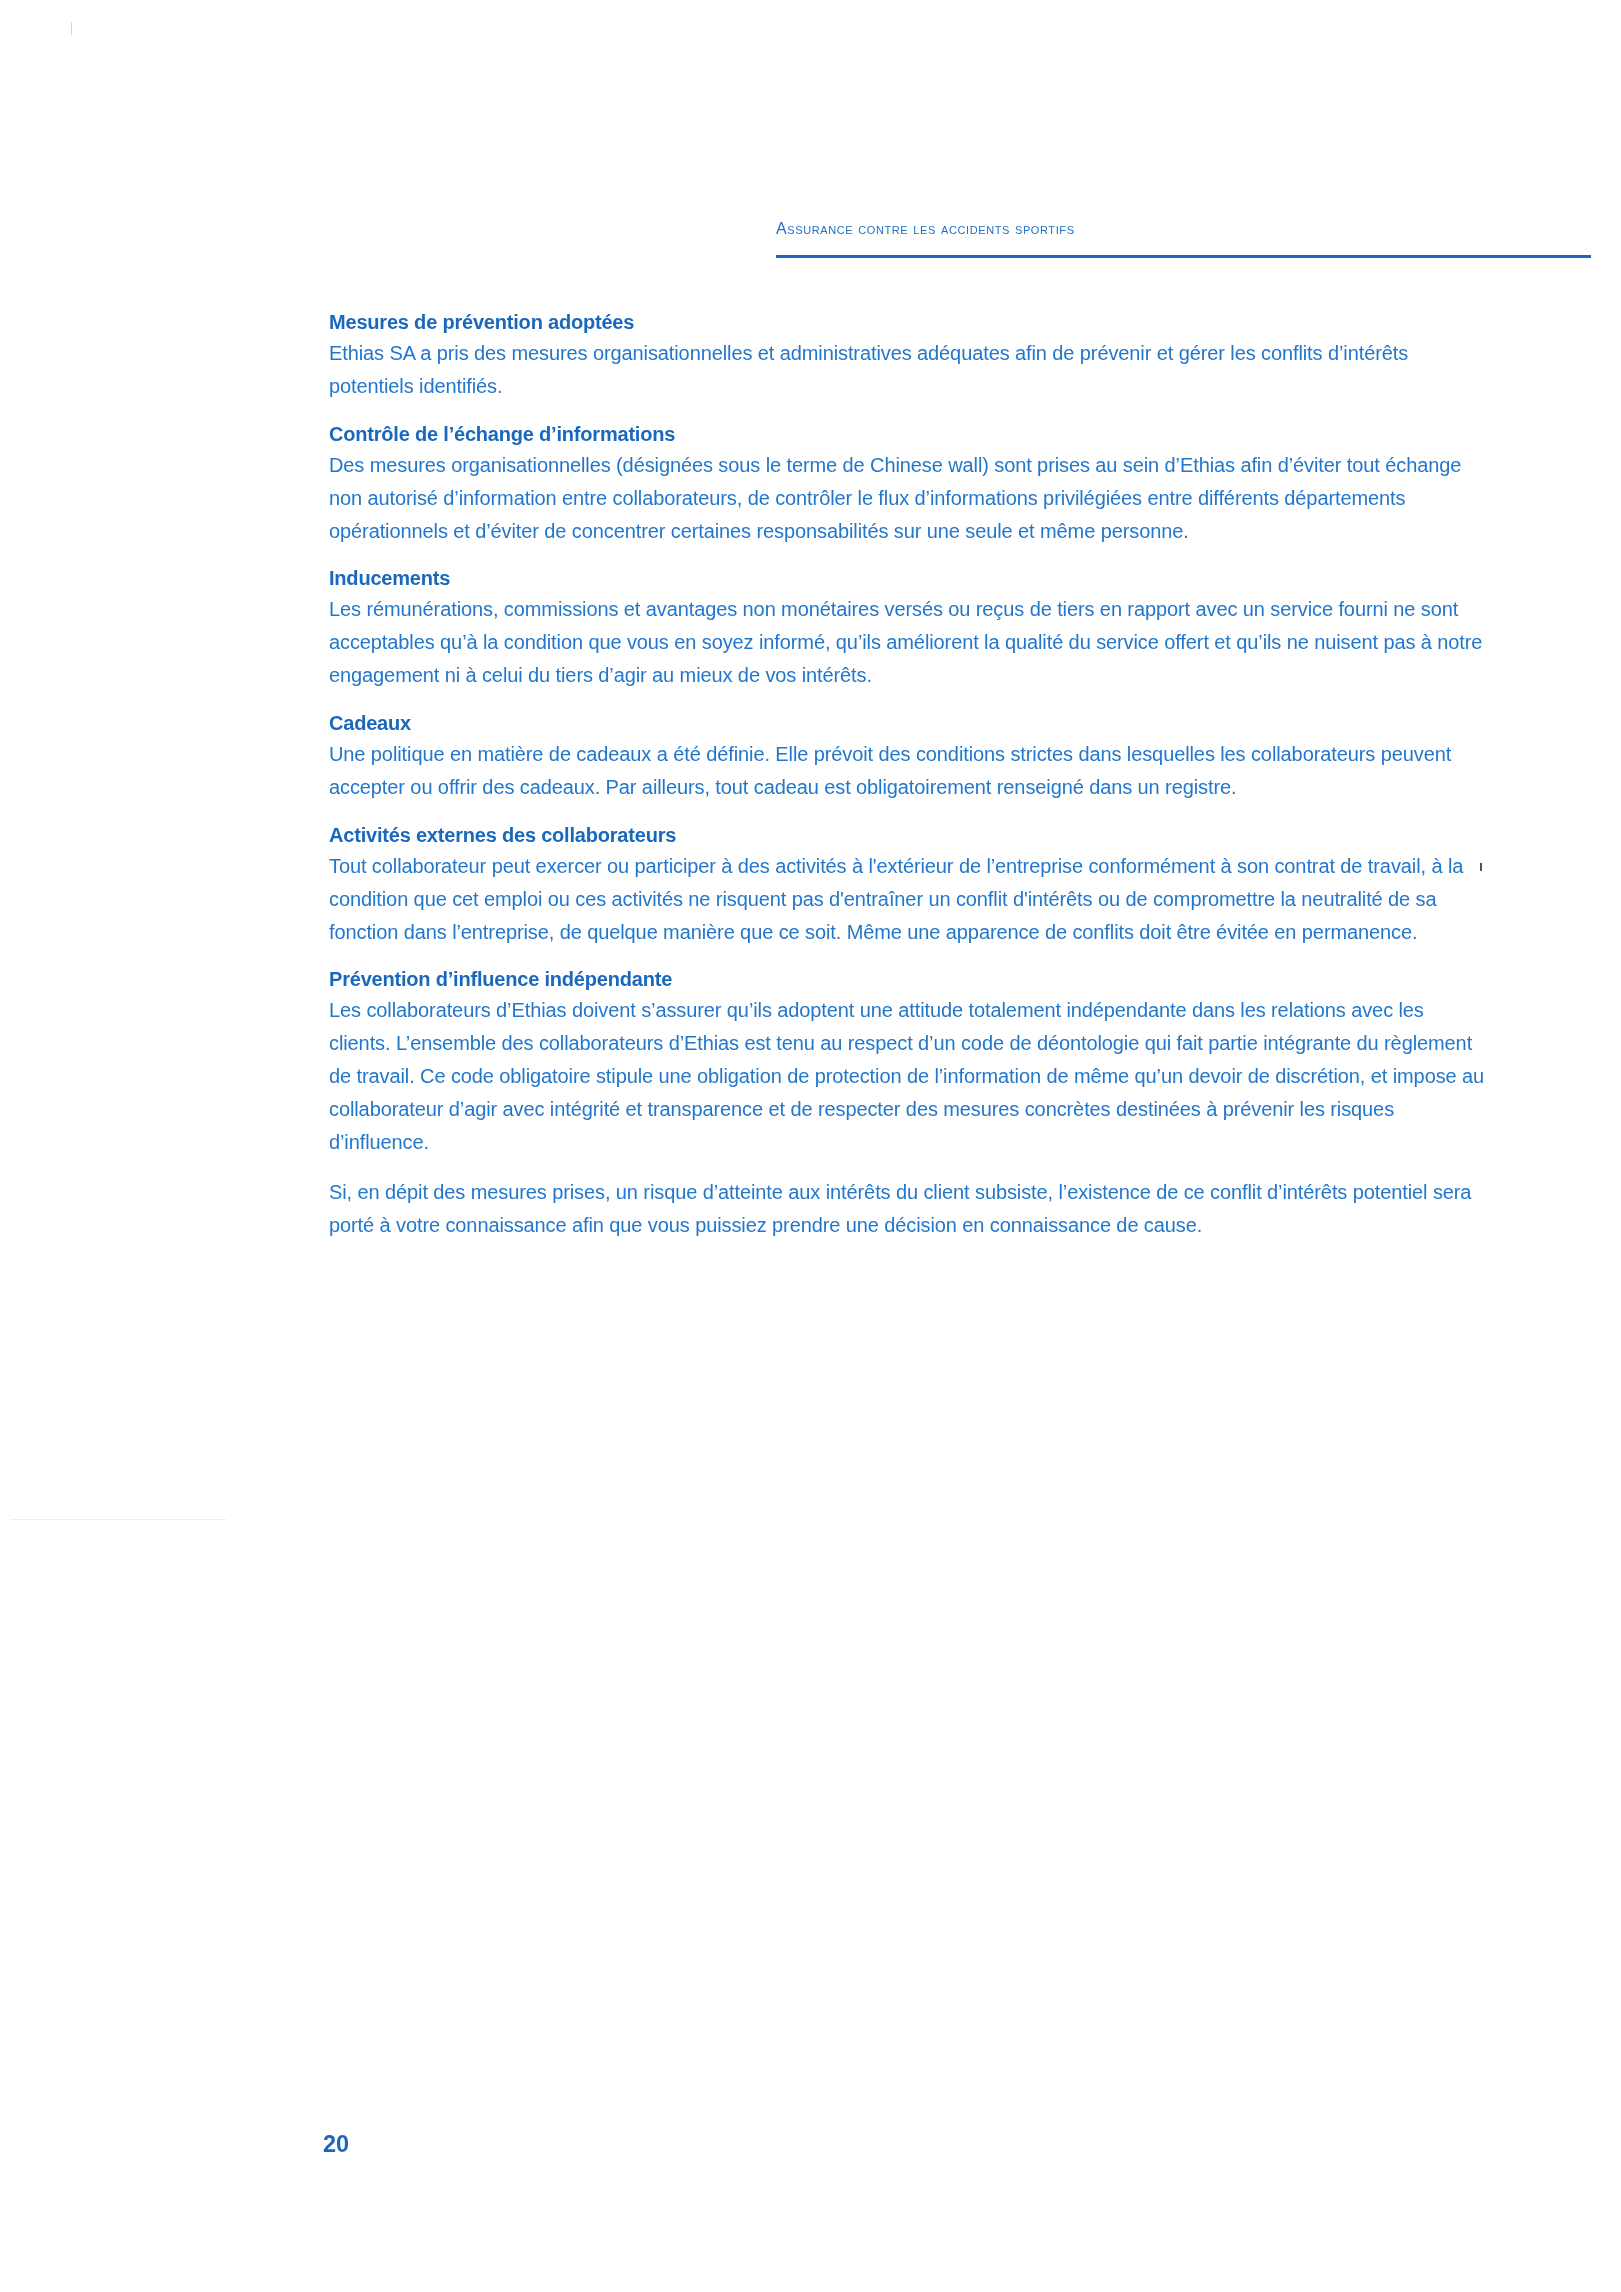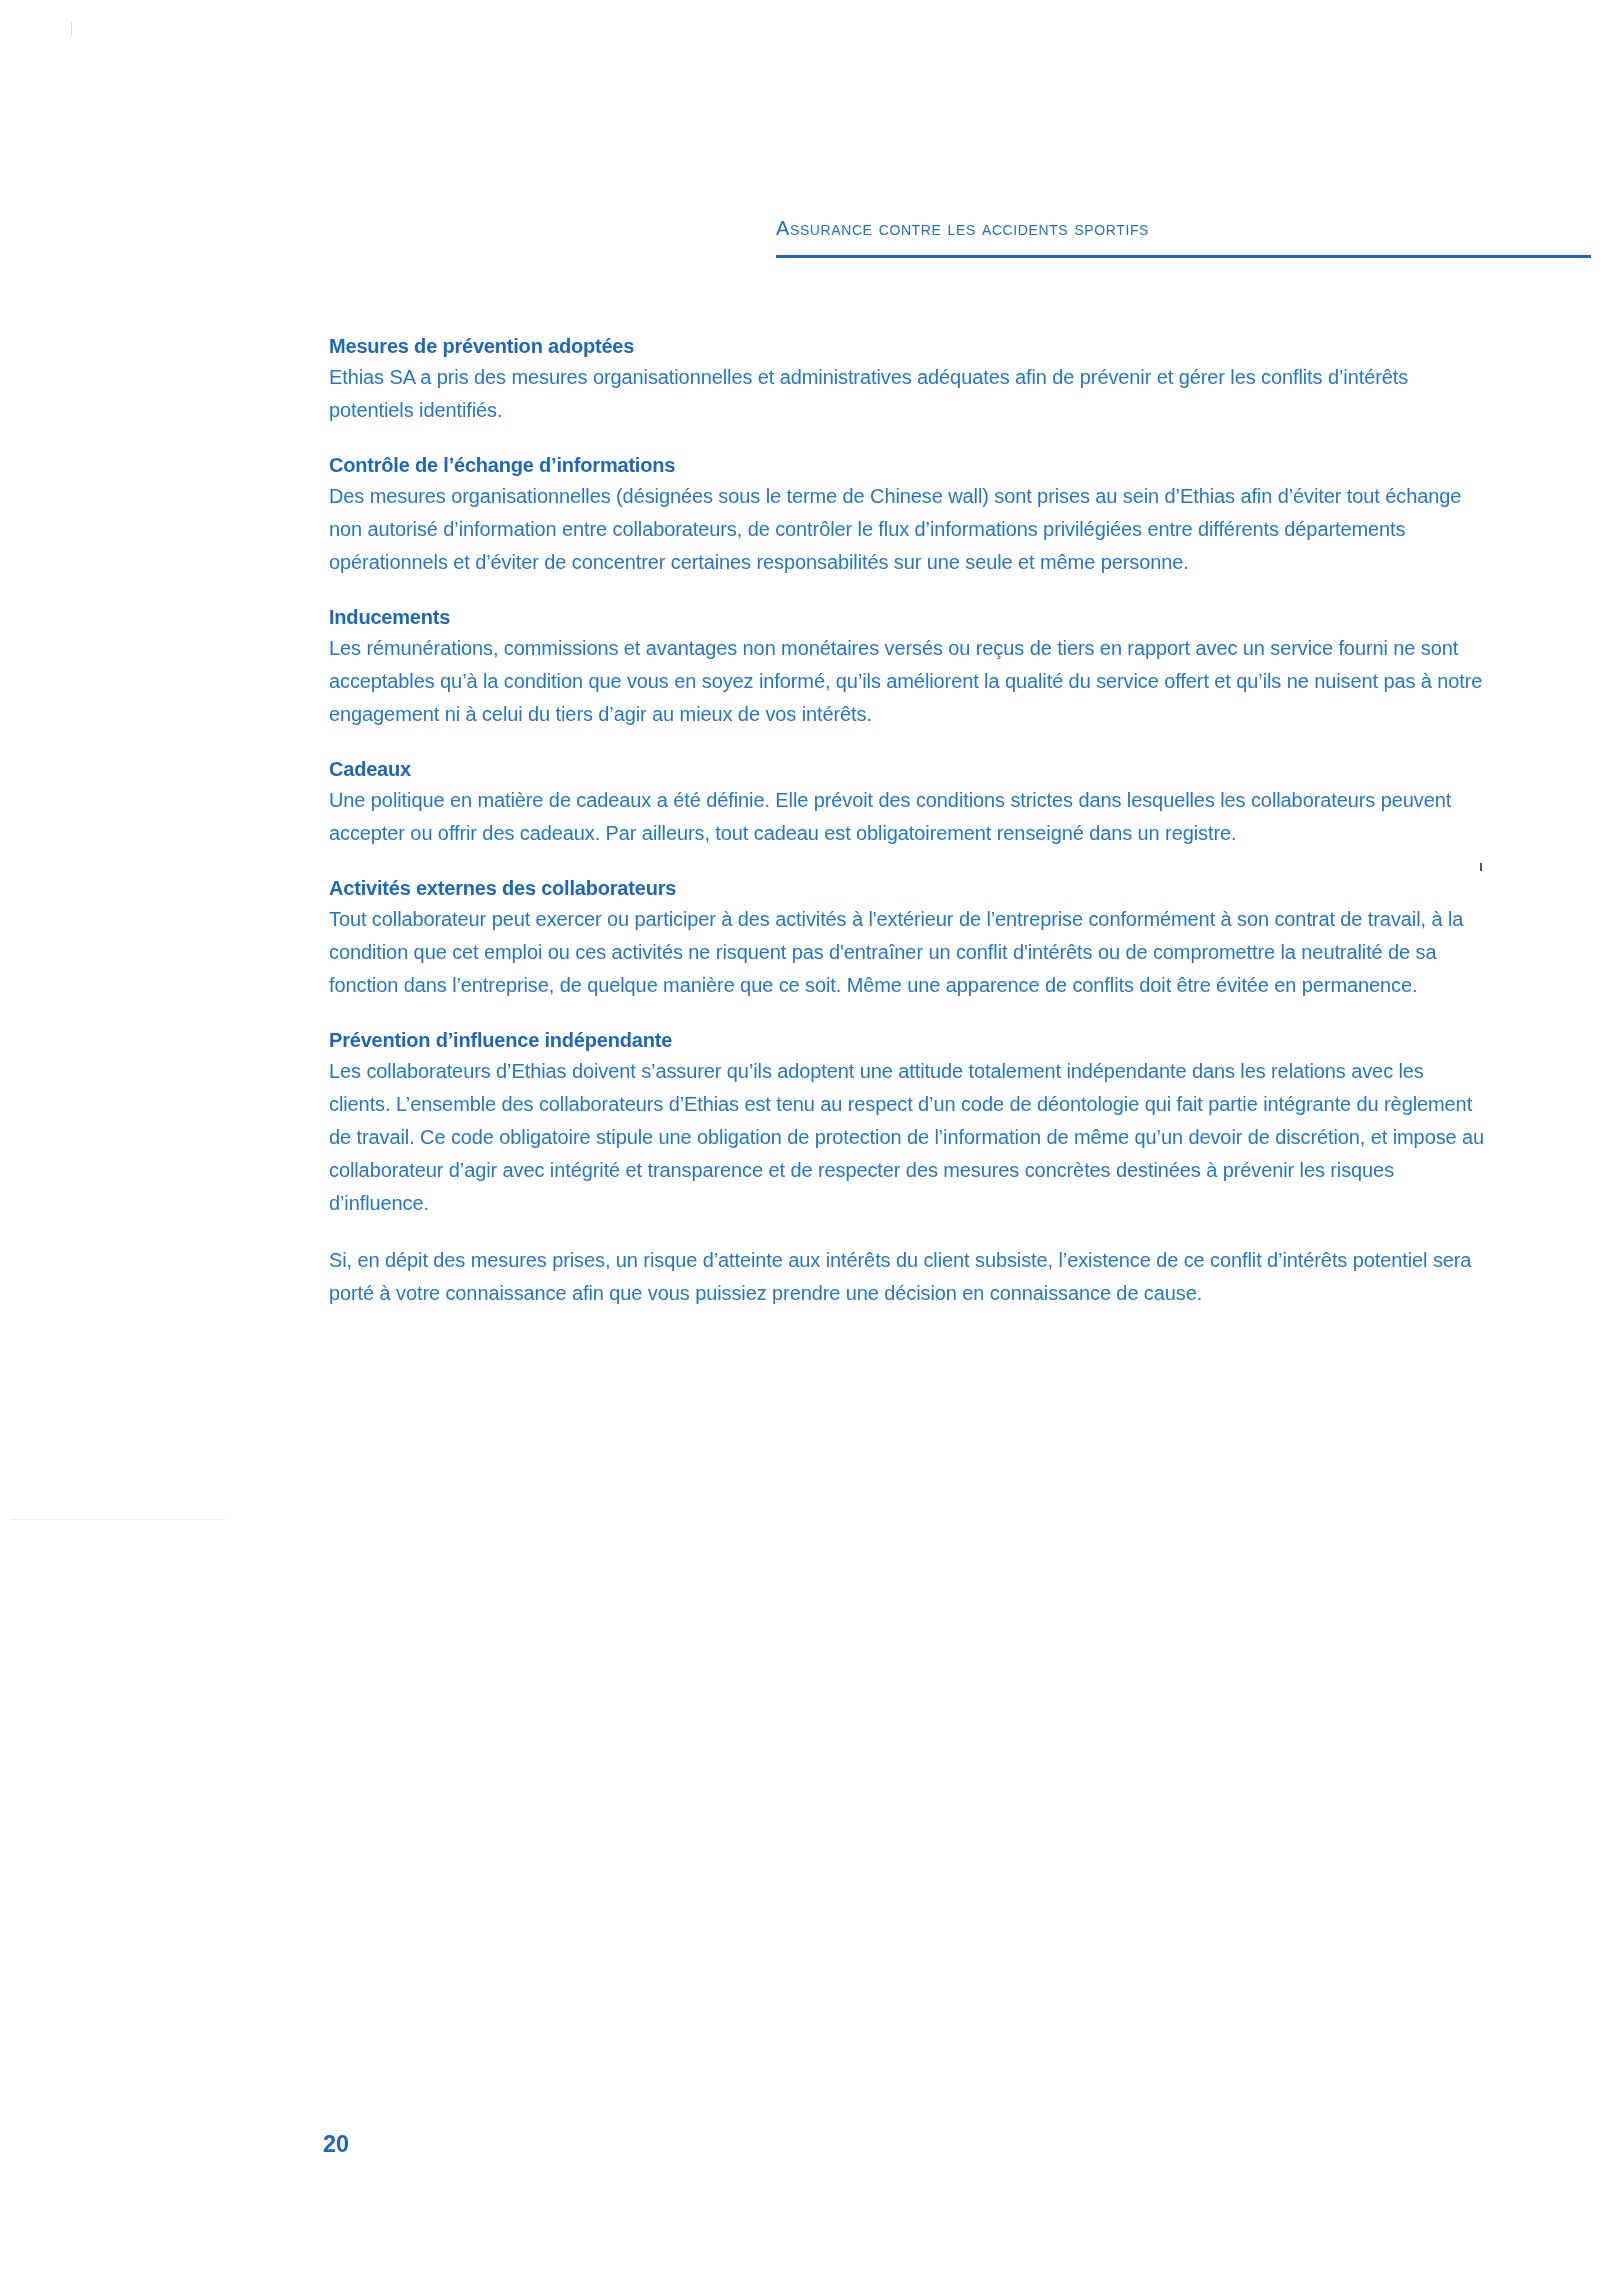--- a/index.html
+++ b/index.html
@@ -15,21 +15,21 @@
       font-family: "Liberation Sans", "DejaVu Sans", sans-serif;
       color: #2275c8;
     }
     .running-header {
       position: absolute;
       left: 776px;
       top: 214px;
       width: 815px;
     }
     .running-header-title {
-      font-size: 20px;
+      font-size: 16px;
       letter-spacing: 0.6px;
       color: #1f6fc4;
       font-variant: small-caps;
       line-height: 29px;
       white-space: nowrap;
     }
     .running-header-rule {
       position: absolute;
       left: 0;
       top: 41px;
@@ -38,21 +38,20 @@
       background: #1f66bd;
     }
     .content {
       position: absolute;
       left: 329px;
       top: 308px;
       width: 1157px;
     }
     .section {
       margin-bottom: 16.7px;
-      margin-top: 24px;
     }
     .section-heading {
       font-weight: bold;
       font-size: 20px;
       line-height: 28px;
       color: #1a68bd;
       margin: 0;
       letter-spacing: -0.2px;
     }
     .section-body {

